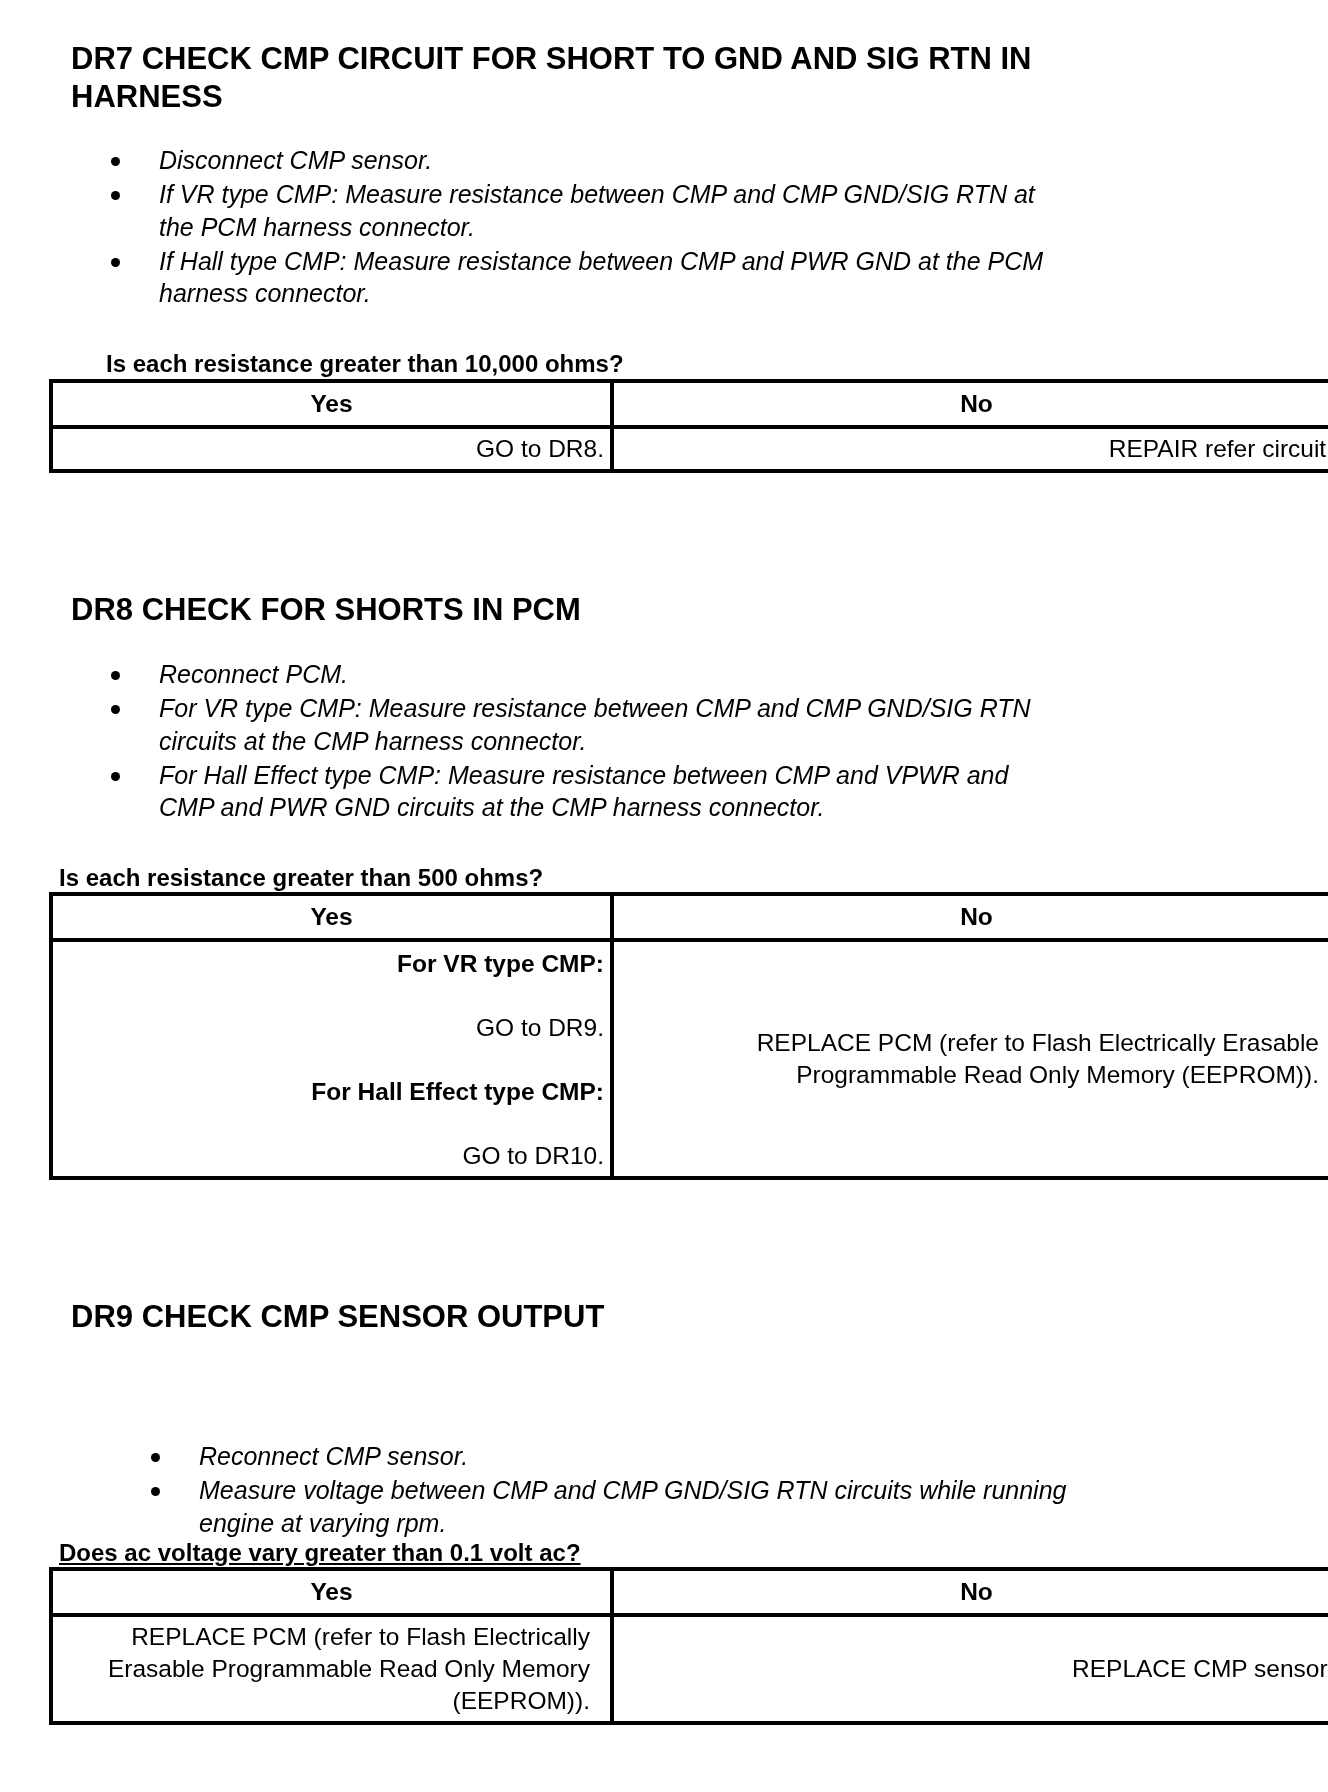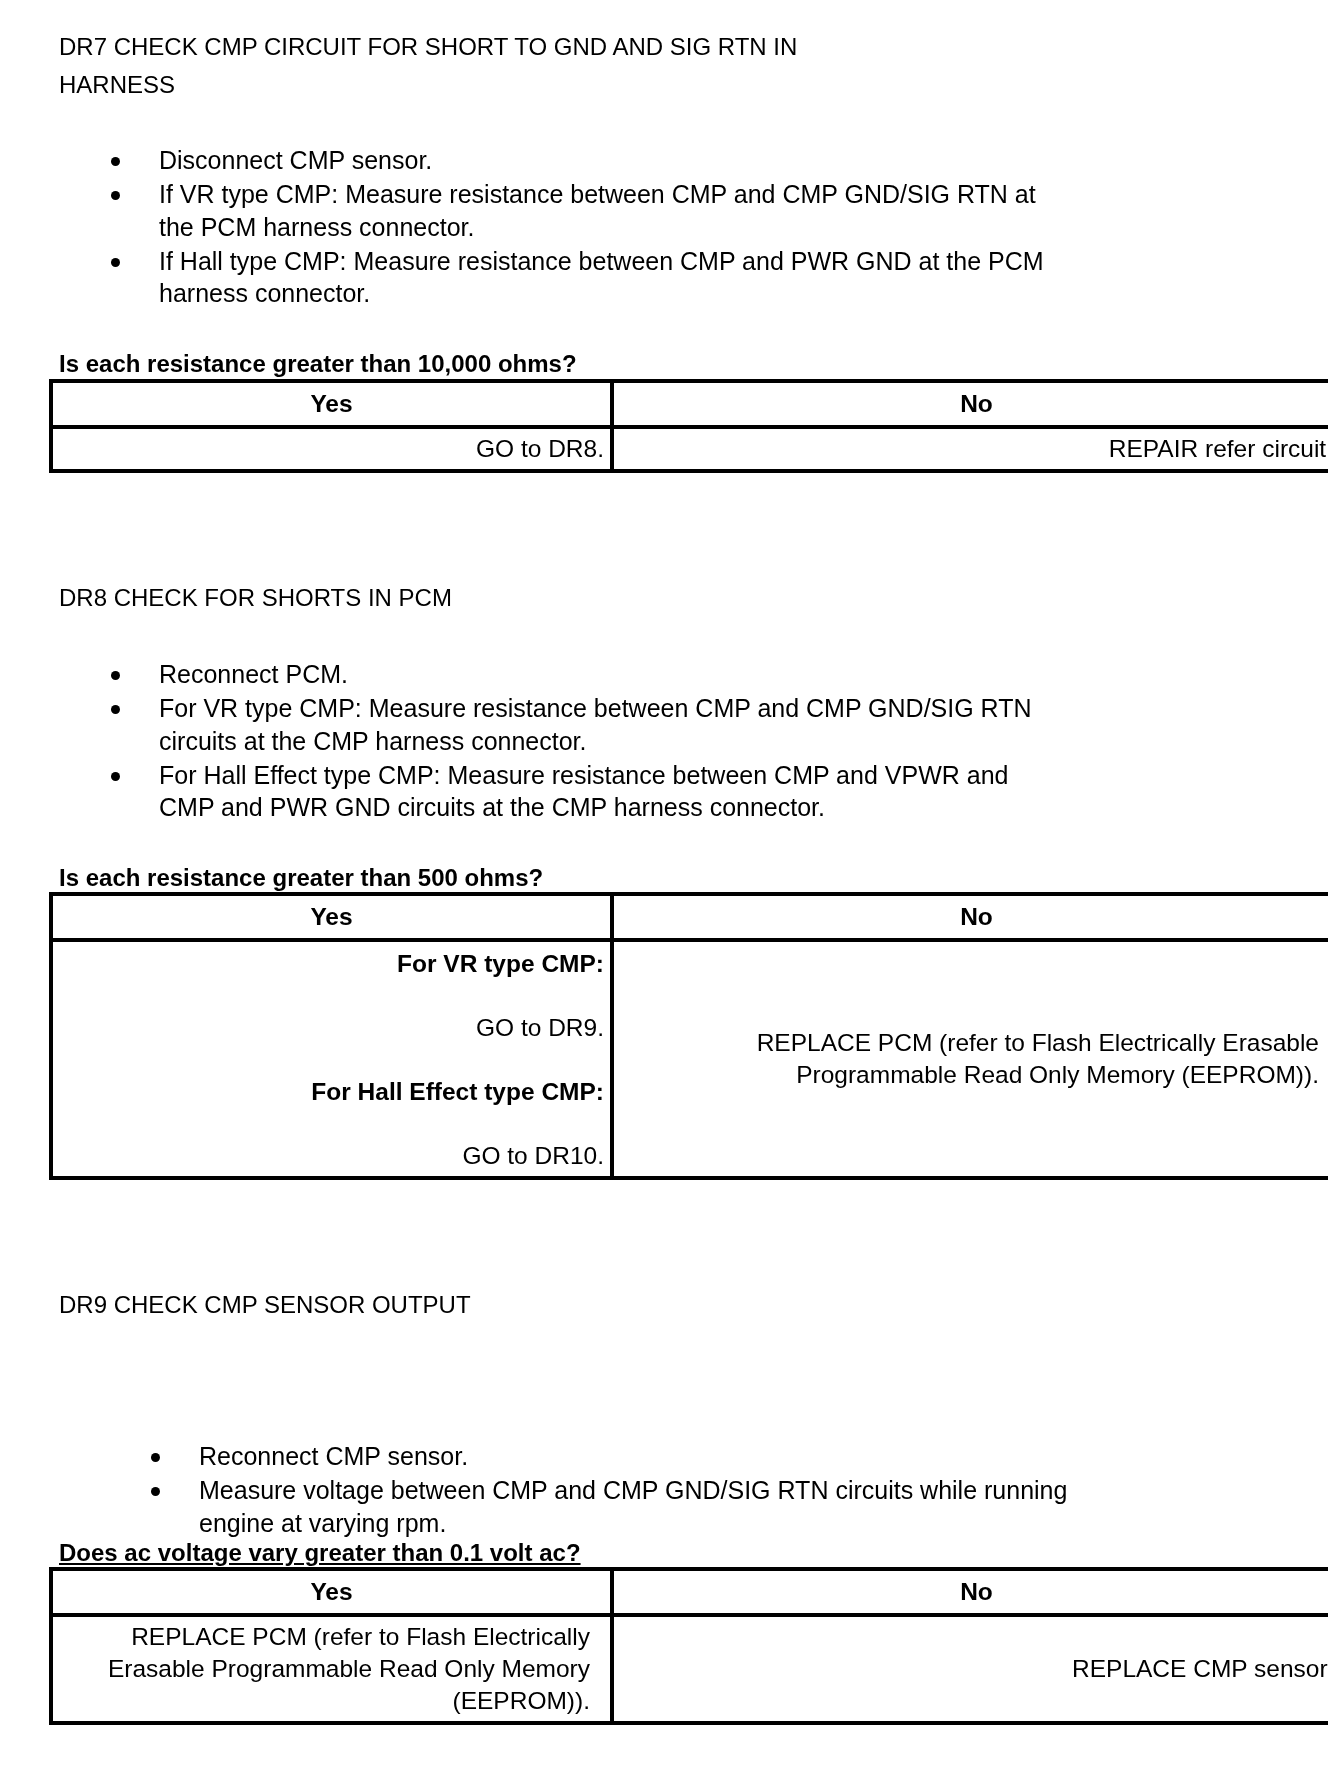--- a/index.html
+++ b/index.html
@@ -1,19 +1,19 @@
 <!DOCTYPE html>
 <html><head>
 <meta charset="utf-8">
 <style>
   html, body { margin: 0; padding: 0; background: #ffffff; }
   body { width: 1328px; height: 1792px; position: relative; overflow: hidden;
          font-family: "Liberation Sans", sans-serif; color: #000; }
-  .h { position: absolute; left: 59px; font-weight: normal; font-size: 24px; line-height: 38px; margin: 0; }
-  .bullets { position: absolute; left: 0; margin: 0; padding: 0; list-style: none; width: 1116px; }
+  .h { position: absolute; left: 59px; font-weight: bold; font-size: 31px; line-height: 38px; margin: 12px; }
+  .bullets { position: absolute; left: 0; margin: 0; padding: 0; list-style: none; width: 1116px; font-style: italic; }
   .bullets li { position: relative; padding-left: 159px; padding-right: 60px; font-size: 25px; line-height: 32.5px; margin-bottom: 1.5px; }
   .bullets li .dot { position: absolute; left: 111px; top: 13px; width: 9px; height: 9px; border-radius: 50%; background: #000; }
   .q { position: absolute; left: 59px; font-weight: bold; font-size: 24px; line-height: 28px; }
   table.dt { position: absolute; left: 49px; width: 1294px; border-collapse: collapse; table-layout: fixed; }
   table.dt th, table.dt td { border: 4px solid #000; font-size: 24.5px; vertical-align: middle; }
   table.dt th { font-weight: bold; text-align: center; height: 42px; padding: 0; }
   table.dt td { text-align: right; padding: 4px 6px 4px 6px; line-height: 32px; }
   table.dt col.c1 { width: 561px; }
   .bold { font-weight: bold; }
   .cellgap { height: 32px; }
@@ -24,21 +24,21 @@
 <section>
   <h2 class="h" style="top:28px;">
     <span>DR7 CHECK CMP CIRCUIT FOR SHORT TO GND AND SIG RTN IN</span><br>
     <span>HARNESS</span>
   </h2>
   <ul class="bullets" style="top:144px;">
     <li><span class="dot"></span><span>Disconnect CMP sensor.</span></li>
     <li><span class="dot"></span><span>If VR type CMP: Measure resistance between CMP and CMP GND/SIG RTN at the PCM harness connector.</span></li>
     <li><span class="dot"></span><span>If Hall type CMP: Measure resistance between CMP and PWR GND at the PCM harness connector.</span></li>
   </ul>
-  <div class="q" style="top:350px;">Is each resistance greater than 10,000 ohms?</div>
+  <div class="q" style="top:350px;margin-left:47px;">Is each resistance greater than 10,000 ohms?</div>
   <table class="dt" style="top:379px;">
     <colgroup>
         <col class="c1">
         <col>
       </colgroup>
     <tbody>
         <tr>
       <th>Yes</th>
       <th>No</th>
     </tr>

